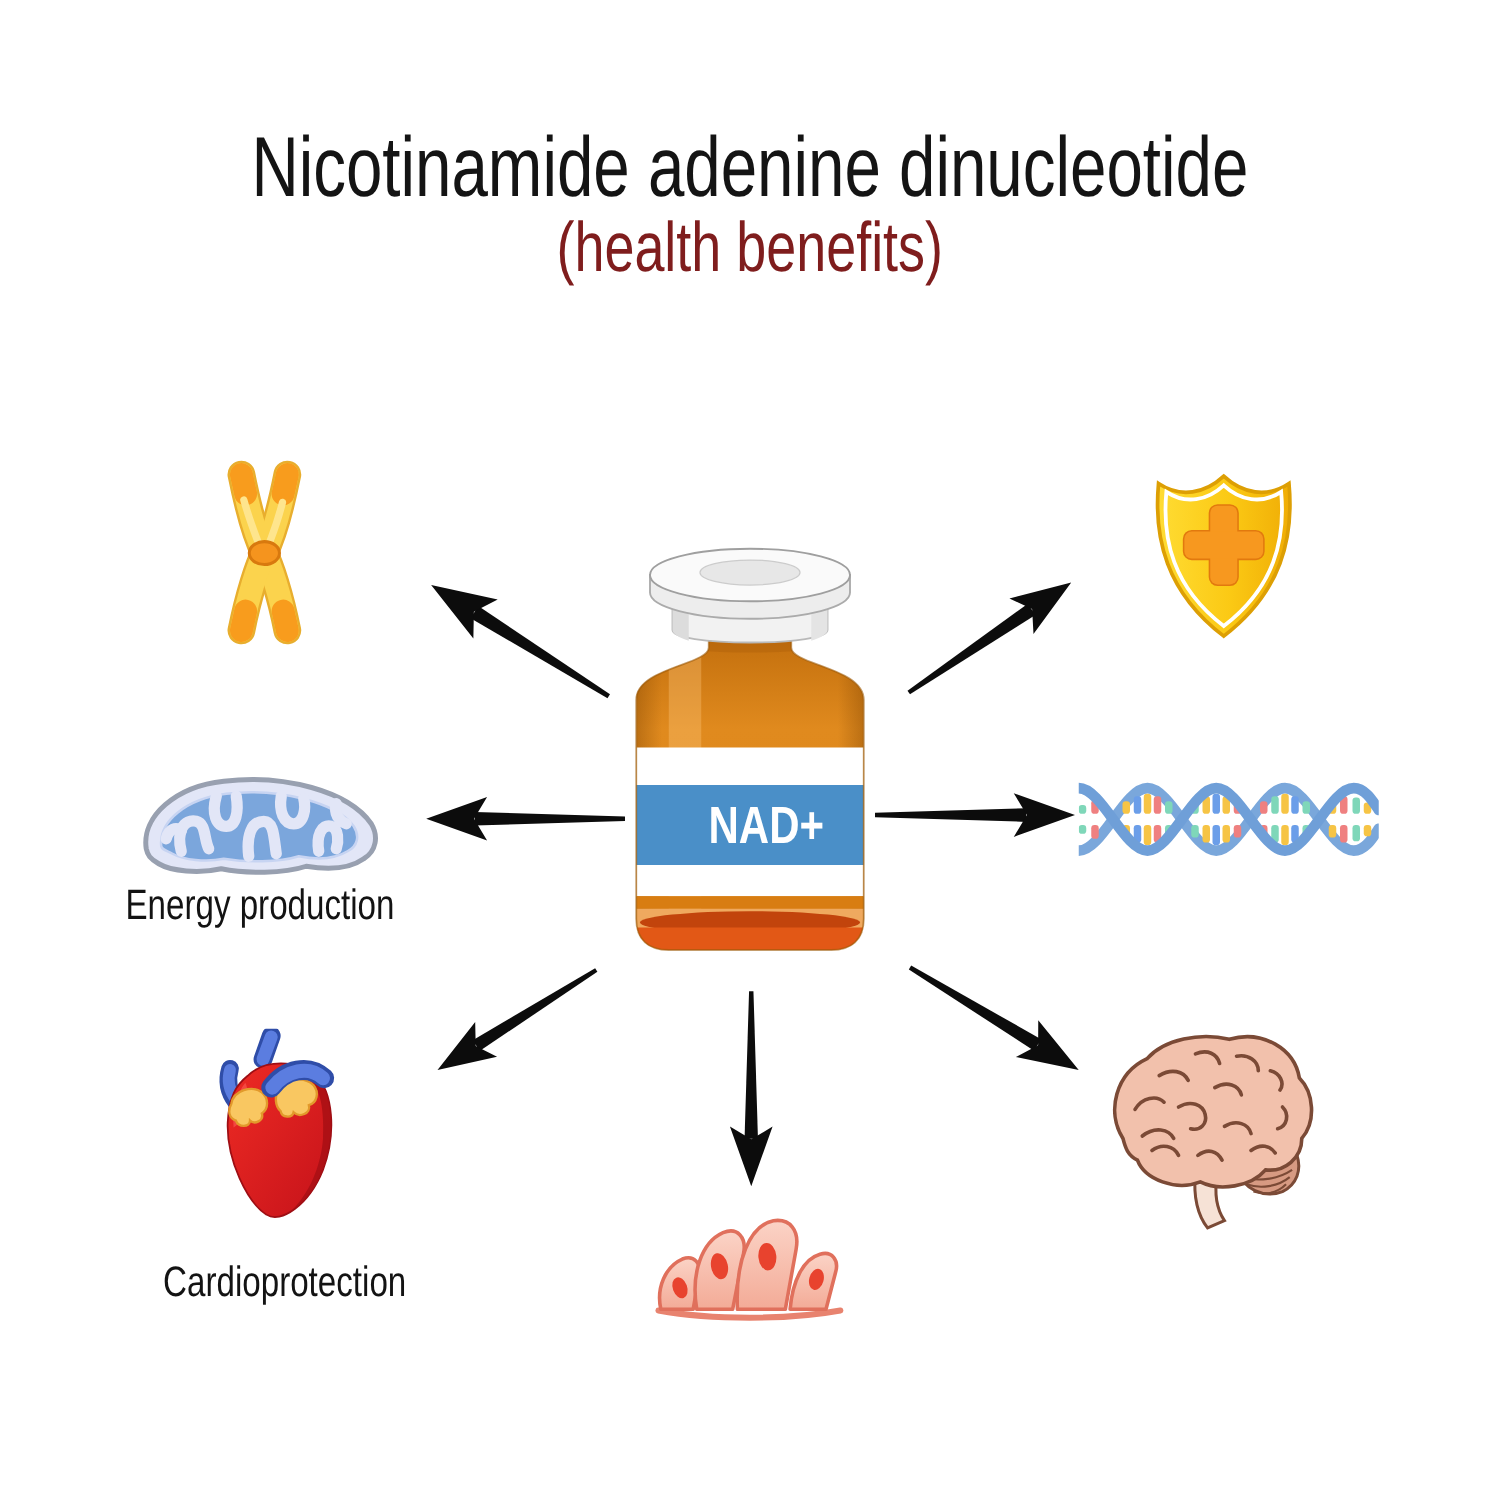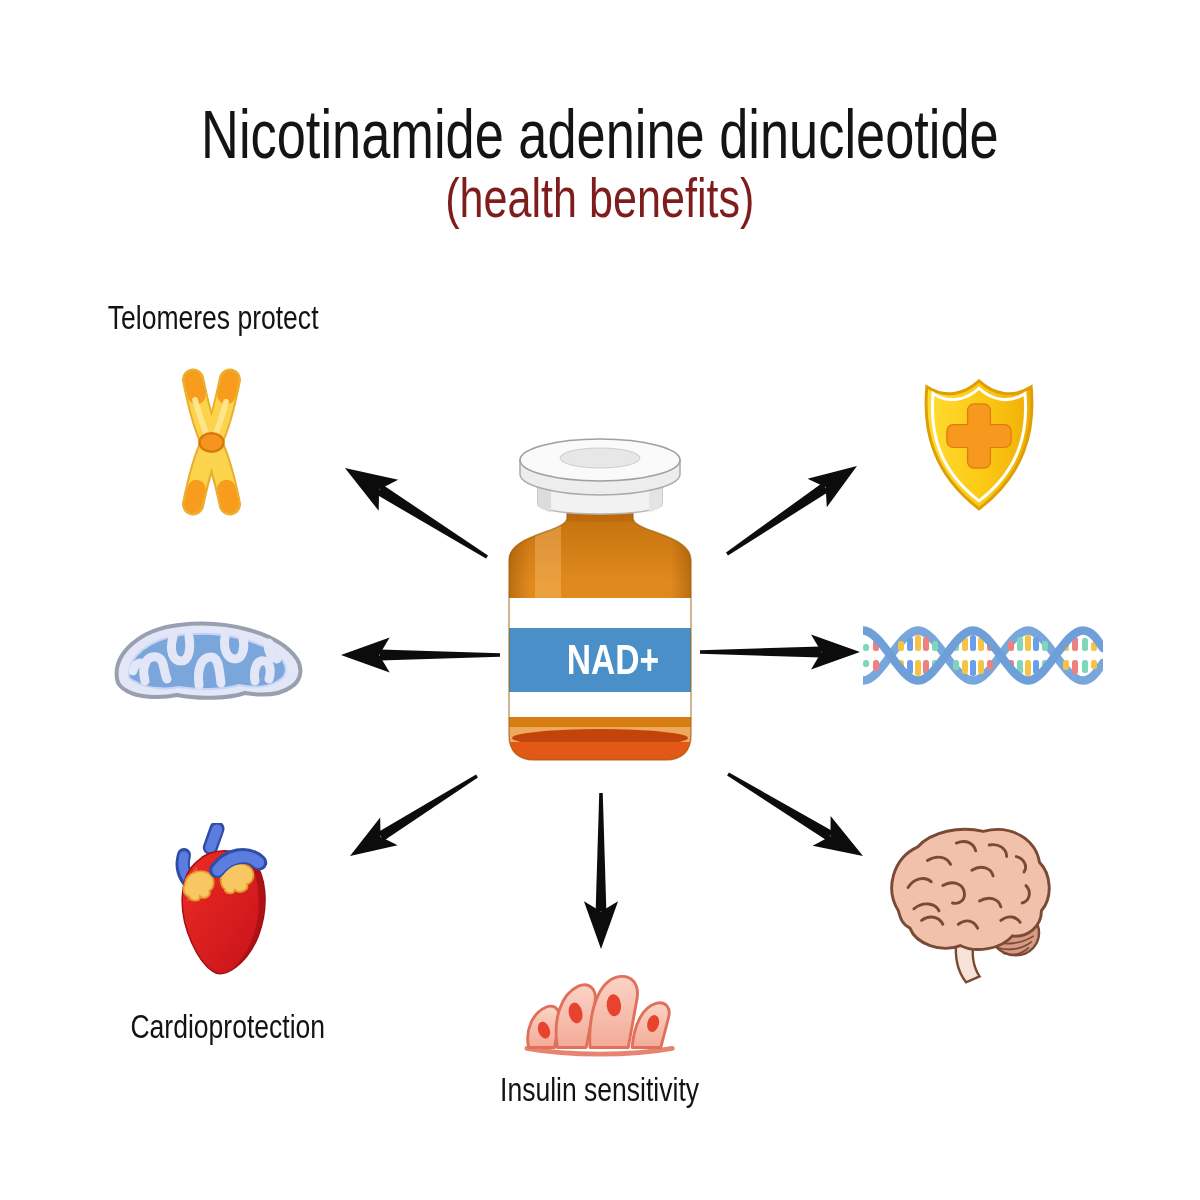--- a/index.html
+++ b/index.html
@@ -88,23 +88,20 @@
     <g>
       <path d="M33,46 L157,46 L157,74 C157,80 130,84 95,84 C60,84 33,80 33,74 Z" fill="#f2f2f2" stroke="#b9b9b9" stroke-width="1.5"></path>
       <path d="M33,46 L46,46 L46,82.5 C38,80 33,77 33,74 Z" fill="#dcdcdc"></path>
       <path d="M157,46 L144,46 L144,82.5 C152,80 157,77 157,74 Z" fill="#e4e4e4"></path>
       <path d="M15,30 L15,44 A80,21 0 0 0 175,44 L175,30 Z" fill="#ededed" stroke="#ababab" stroke-width="1.5"></path>
       <ellipse cx="95" cy="30" rx="80" ry="21" fill="#fafafa" stroke="#9f9f9f" stroke-width="1.5"></ellipse>
       <ellipse cx="95" cy="28" rx="40" ry="10" fill="#e7e7e7" stroke="#cccccc" stroke-width="1"></ellipse>
     </g>
   </svg>
 
-  <div class="label" style="left:13px;top:298px;">
-    <span>Telomeres protect</span>
-  </div>
   <svg class="abs" style="left:168px;top:367px;" width="87" height="150" viewBox="0 0 90 155">
     <g fill="none" stroke-linecap="round">
       <path d="M26,13 C33,48 40,68 45,78 C50,88 58,112 64,142" stroke="#e8ae2e" stroke-width="23"></path>
       <path d="M64,13 C57,48 50,68 45,78 C40,88 32,112 26,142" stroke="#e8ae2e" stroke-width="23"></path>
       <path d="M26,13 C33,48 40,68 45,78 C50,88 58,112 64,142" stroke="#fbd34d" stroke-width="19"></path>
       <path d="M64,13 C57,48 50,68 45,78 C40,88 32,112 26,142" stroke="#fbd34d" stroke-width="19"></path>
       <path d="M26,13 L29.5,29" stroke="#f89c1d" stroke-width="19"></path>
       <path d="M64,13 L60.5,29" stroke="#f89c1d" stroke-width="19"></path>
       <path d="M64,142 L60.5,126" stroke="#f89c1d" stroke-width="19"></path>
       <path d="M26,142 L29.5,126" stroke="#f89c1d" stroke-width="19"></path>
@@ -125,20 +122,23 @@
     <path d="M12,26 C30,38 50,34 65,20 C80,34 100,38 118,26 C122,70 112,114 65,150 C18,114 8,70 12,26 Z" fill="url(#gShield)" stroke="#dd9f04" stroke-width="3"></path>
     <path d="M12,26 C30,38 50,34 65,20 C80,34 100,38 118,26 C122,70 112,114 65,150 C18,114 8,70 12,26 Z" fill="none" stroke="#ffffff" stroke-width="3.5" transform="translate(7.8,9.84) scale(0.88)"></path>
     <g>
       <rect x="54" y="44" width="22" height="64" rx="6" fill="#f7981f" stroke="#e2790e" stroke-width="2.5"></rect>
       <rect x="33" y="65" width="64" height="22" rx="6" fill="#f7981f" stroke="#e2790e" stroke-width="2.5"></rect>
       <rect x="54" y="44" width="22" height="64" rx="6" fill="#f7981f"></rect>
       <rect x="33" y="65" width="64" height="22" rx="6" fill="#f7981f"></rect>
     </g>
   </svg>
 
+  <div class="label" style="left:8px;top:705px;">
+    <span>Energy production</span>
+  </div>
   <svg class="abs" style="left:107px;top:617px;" width="200" height="86" viewBox="0 0 200 86">
     <path d="M10,62 C6,36 34,12 72,8 C120,2 172,16 190,42 C196,52 194,64 184,70 C170,80 150,78 138,76 C120,82 90,82 70,78 C52,82 30,80 20,74 C13,70 11,67 10,62 Z" fill="#e2e6f7" stroke="#98a0b0" stroke-width="4"></path>
     <path d="M22,60 C20,40 42,22 74,18 C116,13 162,25 176,44 C181,52 179,60 171,64 C158,72 142,70 132,68 C116,73 90,73 72,70 C58,73 40,71 31,66 C25,63 23,63 22,60 Z" fill="#7ba6dc" stroke="#c7d4f2" stroke-width="2"></path>
     <g fill="none" stroke="#e2e6f7" stroke-width="9" stroke-linecap="round">
       <path d="M38,64 C34,48 40,38 50,40 C58,42 56,54 60,62"></path>
       <path d="M66,20 C62,34 66,44 74,44 C82,44 84,32 82,20"></path>
       <path d="M92,68 C90,52 94,40 104,40 C112,40 112,52 114,66"></path>
       <path d="M118,20 C116,32 120,42 128,42 C136,42 138,30 136,22"></path>
       <path d="M148,64 C146,52 150,42 158,44 C164,46 164,56 162,62"></path>
       <path d="M162,26 C160,34 164,40 170,42"></path>
@@ -257,23 +257,20 @@
     <path d="M90,40 C104,53 108,88 96,120 C90,136 80,148 70,154 C84,140 94,118 96,94 C97,72 95,54 86,44 Z" fill="#a80f14" opacity="0.85"></path>
     <path d="M30,46 C22,56 19,70 20,84 C26,80 30,72 31,62 C32,54 32,50 30,46 Z" fill="#ff6a5e" opacity="0.5"></path>
     <path d="M18,64 C20,52 36,48 44,54 C50,59 50,68 44,72 C46,78 38,82 34,78 C34,84 24,84 22,78 C16,76 15,70 18,64 Z" fill="#f9c761" stroke="#e2992b" stroke-width="2"></path>
     <path d="M58,52 C62,42 80,40 88,48 C93,54 91,63 84,65 C86,72 76,76 71,71 C70,76 61,76 60,70 C55,66 55,57 58,52 Z" fill="#f9c761" stroke="#e2992b" stroke-width="2"></path>
     <g fill="none" stroke-linecap="round">
       <path d="M97,42 C84,30 64,34 52,50" stroke="#2f4da8" stroke-width="17"></path>
       <path d="M96,42 C84,31 65,35 53,50" stroke="#5b7de0" stroke-width="12"></path>
     </g>
   </svg>
 
-  <div class="label" style="left:400px;top:1070px;">
-    <span>Insulin sensitivity</span>
-  </div>
   <svg class="abs" style="left:521px;top:967px;" width="158" height="91" viewBox="0 0 165 95">
     <defs>
       <linearGradient id="gCell" x1="0" y1="0" x2="0" y2="1">
         <stop offset="0" stop-color="#fbd3c6"></stop>
         <stop offset="1" stop-color="#f3ab97"></stop>
       </linearGradient>
     </defs>
     <path d="M6,85 C50,93 115,93 158,85" fill="none" stroke="#e8836f" stroke-width="5" stroke-linecap="round"></path>
     <g stroke="#e0705c" stroke-width="3" fill="url(#gCell)" stroke-linejoin="round">
       <path d="M8,84 C4,66 12,48 26,42 C36,38 42,46 40,56 L35,84 Z"></path>

